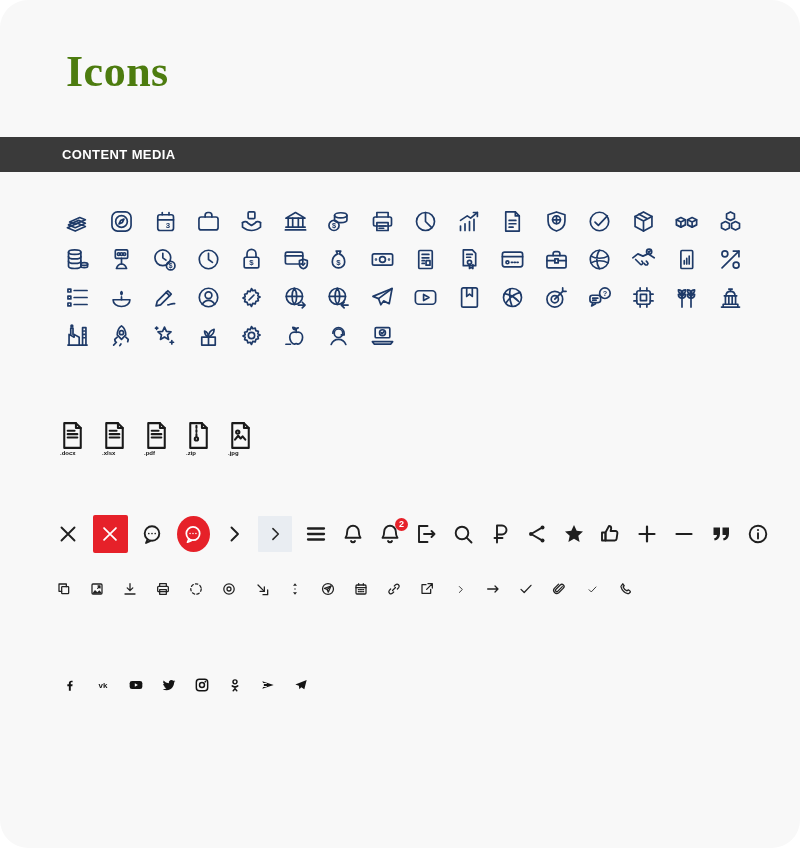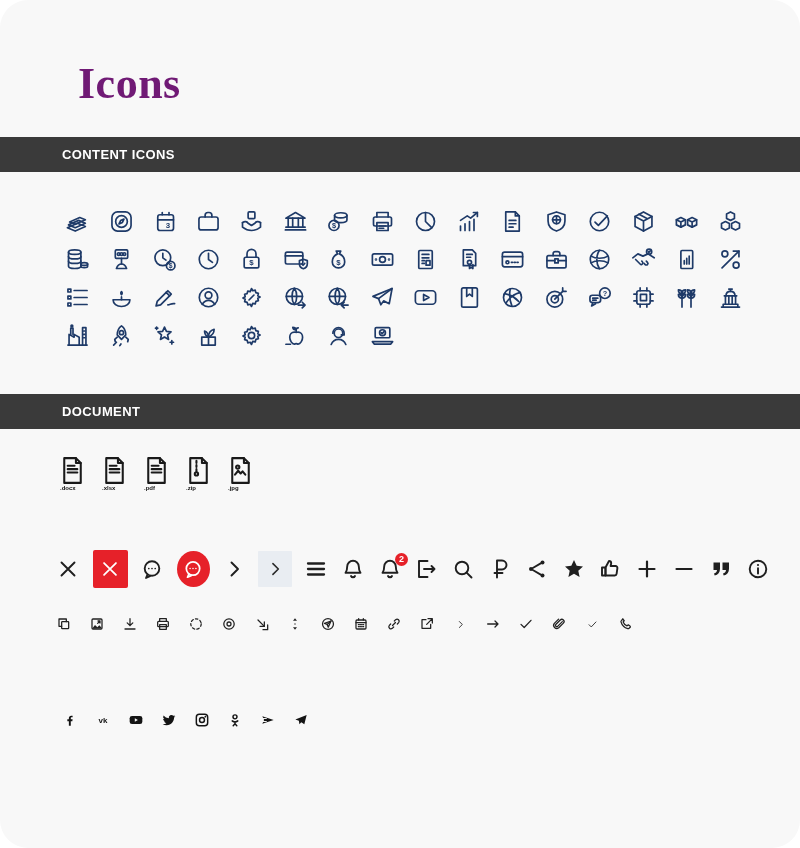--- a/index.html
+++ b/index.html
@@ -1,18 +1,18 @@
 <!DOCTYPE html>
 <html><head>
 <meta charset="utf-8">
 <style>
   html,body{margin:0;padding:0;background:#ffffff;font-family:"Liberation Sans",sans-serif;}
   .card{width:800px;height:848px;background:#f8f8f8;border-radius:28px;overflow:hidden;position:relative;box-sizing:border-box;}
   .header{height:137px;box-sizing:border-box;padding:42px 0 0 62px;}
-  .page-title{font-family:"Liberation Serif",serif;font-size:44px;font-weight:bold;color:#701a75;margin:16px;letter-spacing:.5px;}
+  .page-title{font-family:"Liberation Serif",serif;font-size:44px;font-weight:bold;color:#4d7c0f;margin:4px;letter-spacing:.5px;}
   .bar{height:35px;background:#3a3a3a;display:flex;align-items:center;padding-left:62px;box-sizing:border-box;}
   .bar .bar-label{color:#ffffff;font-size:13px;font-weight:bold;letter-spacing:.4px;}
   .area{box-sizing:border-box;}
   .content-area{height:222px;padding:30px 30px 0 56px;}
   .doc-area{height:90px;padding:25px 30px 0 56px;}
   .ui-area{height:169px;padding:22px 30px 0 56px;}
   .social-area{height:90px;padding:22px 30px 0 62px;}
   .icon-row{display:flex;align-items:center;}
   .content-row{height:38px;}
   .content-row .icon{width:43.5px;height:38px;display:flex;align-items:center;justify-content:center;color:#1e3a68;}
@@ -42,21 +42,21 @@
 </style>
 </head>
 <body>
 
 <div class="card">
   <div class="header">
     <h1 class="page-title">Icons</h1>
   </div>
 
   <div class="bar">
-    <span class="bar-label">CONTENT ICONS</span>
+    <span class="bar-label">CONTENT MEDIA</span>
   </div>
   <div class="area content-area">
     <div class="icon-row content-row">
         <span class="icon">
           <svg viewBox="0 0 24 24" xmlns="http://www.w3.org/2000/svg">
             <g fill="none" stroke="currentColor" stroke-width="1.5" stroke-linecap="round" stroke-linejoin="round">
               <path d="M5 12.5l9-4 5 2-9 4z"></path>
               <path d="M4 15l9-4 6 2.5-9 4z"></path>
               <path d="M3 17.5l9-4 7 3-9 4z"></path>
             </g>
@@ -575,23 +575,20 @@
               <rect x="5.5" y="5" width="13" height="9" rx="1"></rect>
               <path d="M3 17.5h18l-1.8 2.2H4.8z"></path>
               <circle cx="12" cy="9.5" r="2.6"></circle>
               <path d="M10.8 9.5l.9.9 1.7-1.8"></path>
             </g>
           </svg>
         </span>
       </div>
   </div>
 
-  <div class="bar">
-    <span class="bar-label">DOCUMENT</span>
-  </div>
   <div class="area doc-area">
     <div class="icon-row doc-row">
         <span class="icon">
           <svg viewBox="0 0 24 24" xmlns="http://www.w3.org/2000/svg">
             <g fill="none" stroke="currentColor" stroke-width="1.5" stroke-linecap="round" stroke-linejoin="round">
               <path d="M6 3h8.5L18 6.5V21H6z"></path>
               <path d="M14.5 3v3.5H18"></path>
               <path d="M8.5 8.5h5M8.5 11h7M8.5 13.5h7"></path>
             </g>
           </svg>

